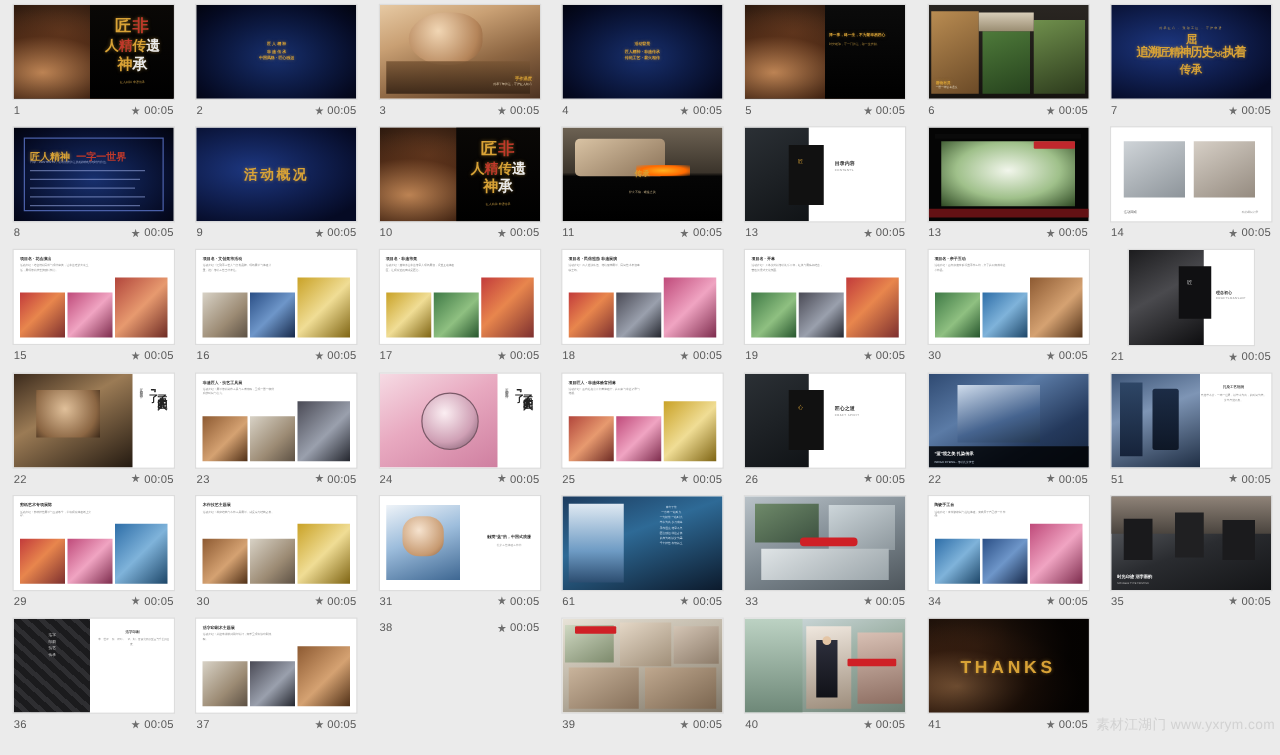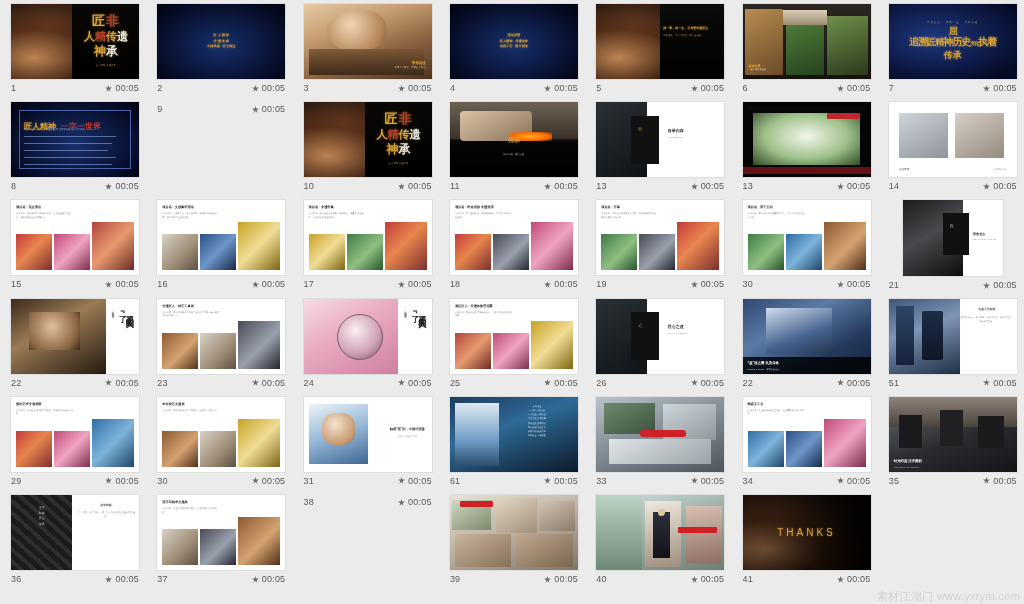--- a/index.html
+++ b/index.html
@@ -98,21 +98,21 @@
     font-weight:bold;
   }
   .vert-sm {
     writing-mode: vertical-rl;
     font-size: 2.6px;
     letter-spacing: .6px;
     color:#777;
   }
   .watermark {
     position:absolute;
-    right:4px; bottom:0;
+    right:4px; bottom:17px;
     font-size:11px;
     color:#d2d2d2;
     letter-spacing:.3px;
     user-select:none;
     white-space:nowrap;
   }
   .centerbox {
     position:absolute; inset:0;
     display:flex; align-items:center; justify-content:center;
     text-align:center;
@@ -307,20 +307,28 @@
           <span class="star-icon">
             <svg width="7" height="7" viewBox="0 0 10 10">
               <path d="M5 0 L6.1 3.6 L9.8 3.6 L6.8 5.9 L7.9 9.6 L5 7.3 L2.1 9.6 L3.2 5.9 L0.2 3.6 L3.9 3.6 Z" fill="#6d6d6d"></path>
             </svg>
           </span>
           <span class="dur">00:05</span>
         </span>
       </div>
     </div>
     <div class="cell" style="left: 148.3px; top: 100.2px;">
+      <div class="thumb-wrap">
+        <div class="thumb">
+          <div class="bg-navy2"></div>
+          <div class="centerbox">
+            <div class="goldtxt" style="font-size:11px;letter-spacing:2px">活动概况</div>
+          </div>
+        </div>
+      </div>
       <div class="caption">
         <span class="num">9</span>
         <span class="right">
           <span class="star-icon">
             <svg width="7" height="7" viewBox="0 0 10 10">
               <path d="M5 0 L6.1 3.6 L9.8 3.6 L6.8 5.9 L7.9 9.6 L5 7.3 L2.1 9.6 L3.2 5.9 L0.2 3.6 L3.9 3.6 Z" fill="#6d6d6d"></path>
             </svg>
           </span>
           <span class="dur">00:05</span>
         </span>
@@ -1037,21 +1045,21 @@
           <span class="dur">00:05</span>
         </span>
       </div>
     </div>
     <div class="cell" style="left: 733.5px; top: 493px;">
       <div class="thumb-wrap">
         <div class="thumb">
           <div class="bg-craft"></div>
           <div style="position:absolute;inset:0;background:linear-gradient(90deg,rgba(0,0,0,.35),rgba(0,0,0,.8))"></div>
           <div class="centerbox">
-            <div class="goldtxt" style="font-size:10px;letter-spacing:3px;font-weight:normal">THANKS</div>
+            <div class="goldtxt" style="font-size:14px;letter-spacing:3px;font-weight:bold">THANKS</div>
           </div>
         </div>
       </div>
       <div class="caption">
         <span class="num">41</span>
         <span class="right">
           <span class="star-icon">
             <svg width="7" height="7" viewBox="0 0 10 10">
               <path d="M5 0 L6.1 3.6 L9.8 3.6 L6.8 5.9 L7.9 9.6 L5 7.3 L2.1 9.6 L3.2 5.9 L0.2 3.6 L3.9 3.6 Z" fill="#6d6d6d"></path>
             </svg>

